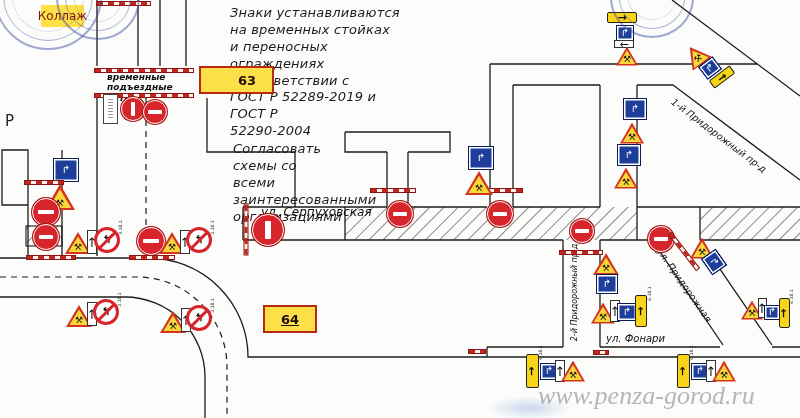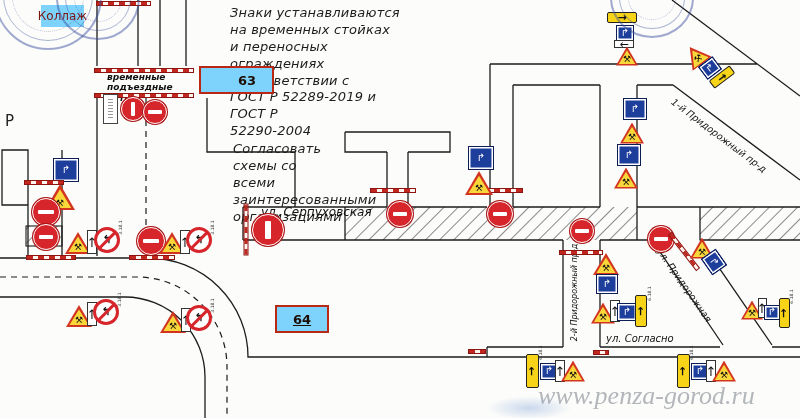--- a/index.html
+++ b/index.html
@@ -17,25 +17,25 @@
         font-weight:bold;font-size:9px;line-height:1.15;white-space:pre-line;z-index:25;margin-left:12px;}
   .p-letter{position:absolute;left:5px;top:112px;font-size:15px;color:#222;z-index:20;}
   
   .street{position:absolute;z-index:24;color:#111;font-style:italic;white-space:nowrap;}
   .street.serp{left:261px;top:205px;font-size:12px;}
   .street.ryazh{left:606px;top:333px;font-size:10px;}
   .street.prid1{left:676px;top:96px;width:150px;font-size:9.5px;transform:rotate(37deg);transform-origin:left top;}
   .street.pridnaya{left:664px;top:246px;width:130px;font-size:9.5px;transform:rotate(55deg);transform-origin:left top;}
   .street.prid2{left:521px;top:288px;width:106px;font-size:8px;text-align:center;transform:rotate(-90deg);}
   
-  .redbox{position:absolute;z-index:40;background:#7dd3fc;display:flex;align-items:center;justify-content:center;}
+  .redbox{position:absolute;z-index:40;background:#fde047;display:flex;align-items:center;justify-content:center;}
   .redbox.collage{left:41px;top:5px;width:43px;height:22px;color:#7a150d;font-size:12px;}
   .redbox.num{border:2px solid #b92812;color:#1d0d05;font-weight:bold;font-size:13px;}
   .redbox.b63{left:199px;top:66px;width:50px;height:24px;padding-left:21px;}
-  .redbox.b64{left:275px;top:305px;width:50px;height:24px;text-decoration:underline;}
+  .redbox.b64{left:263px;top:305px;width:50px;height:24px;text-decoration:underline;}
   
   .watermark{position:absolute;left:538px;top:381px;z-index:45;color:#b3b6ba;font-family:"Liberation Serif",serif;
         font-style:italic;font-size:26px;white-space:nowrap;}
   
   .stamp{position:absolute;border:2px solid rgba(58,80,160,.48);border-radius:50%;z-index:50;}
   .stamp::before{content:"";position:absolute;inset:7px;border:1.2px solid rgba(58,80,160,.42);border-radius:50%;}
   .stamp::after{content:"";position:absolute;inset:16px;border:1px dotted rgba(58,80,160,.35);border-radius:50%;}
   .stamp.s1{left:-6px;top:-58px;width:104px;height:104px;}
   .stamp.s1b{left:56px;top:-44px;width:80px;height:80px;}
   .stamp.s2{left:610px;top:-42px;width:80px;height:76px;}
@@ -311,21 +311,21 @@
 ГОСТ Р 52289-2019 и ГОСТ Р
 52290-2004</div>
   <div class="note approve">Согласовать схемы со
 всеми заинтересованными
 организациями</div>
   <div class="whitebox temp-paths">временные подъездные
 пути</div>
   <div class="p-letter">Р</div>
 
   <div class="street serp">ул. Серпуховская</div>
-  <div class="street ryazh">ул. Согласно</div>
+  <div class="street ryazh">ул. Фонари</div>
   <div class="street prid1">1-й Придорожный пр-д</div>
   <div class="street pridnaya">ул. Придорожная</div>
   <div class="street prid2">2-й Придорожный пр-д</div>
 
   <div class="redbox collage">Коллаж</div>
   <div class="redbox num b63">63</div>
   <div class="redbox num b64">64</div>
 
   <div class="stamp s1"></div>
   <div class="stamp s1b"></div>

